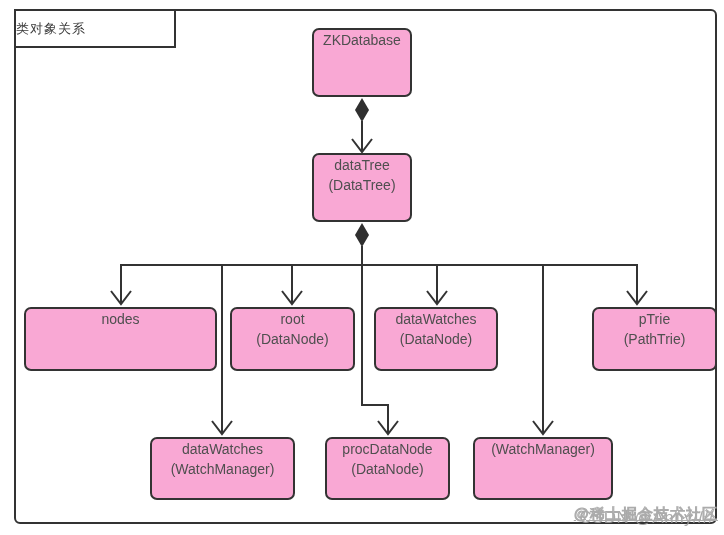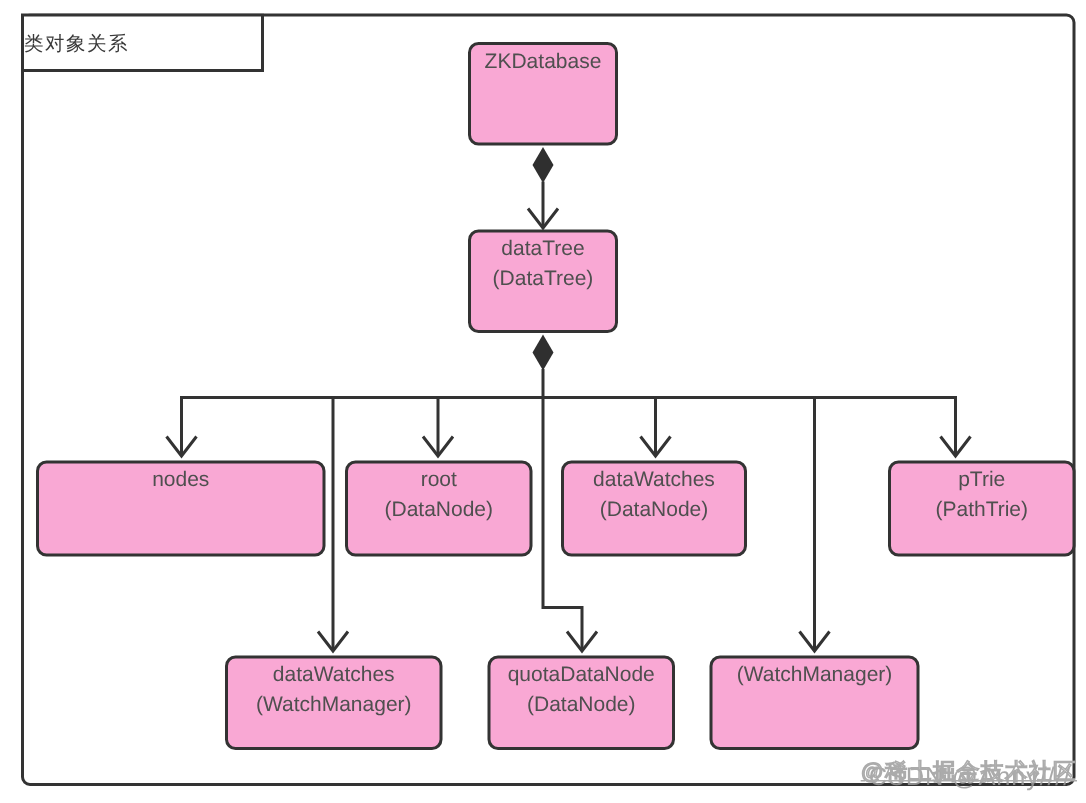--- a/index.html
+++ b/index.html
@@ -105,21 +105,21 @@
   <span>pTrie</span>
   <span>(PathTrie)</span>
 </div>
 
 <div class="node" style="left:150px;top:437px;width:141px;height:59px">
   <span>dataWatches</span>
   <span>(WatchManager)</span>
 </div>
 
 <div class="node" style="left:325px;top:437px;width:121px;height:59px">
-  <span>quotaDataNode</span>
+  <span>procDataNode</span>
   <span>(DataNode)</span>
 </div>
 
 <div class="node" style="left:473px;top:437px;width:136px;height:59px">
   <span>(WatchManager)</span>
 </div>
 
 <div class="watermark">
   <span class="wm-solid">CSDN @Anny////</span>
   <span class="wm-outline">@稀土掘金技术社区</span>

